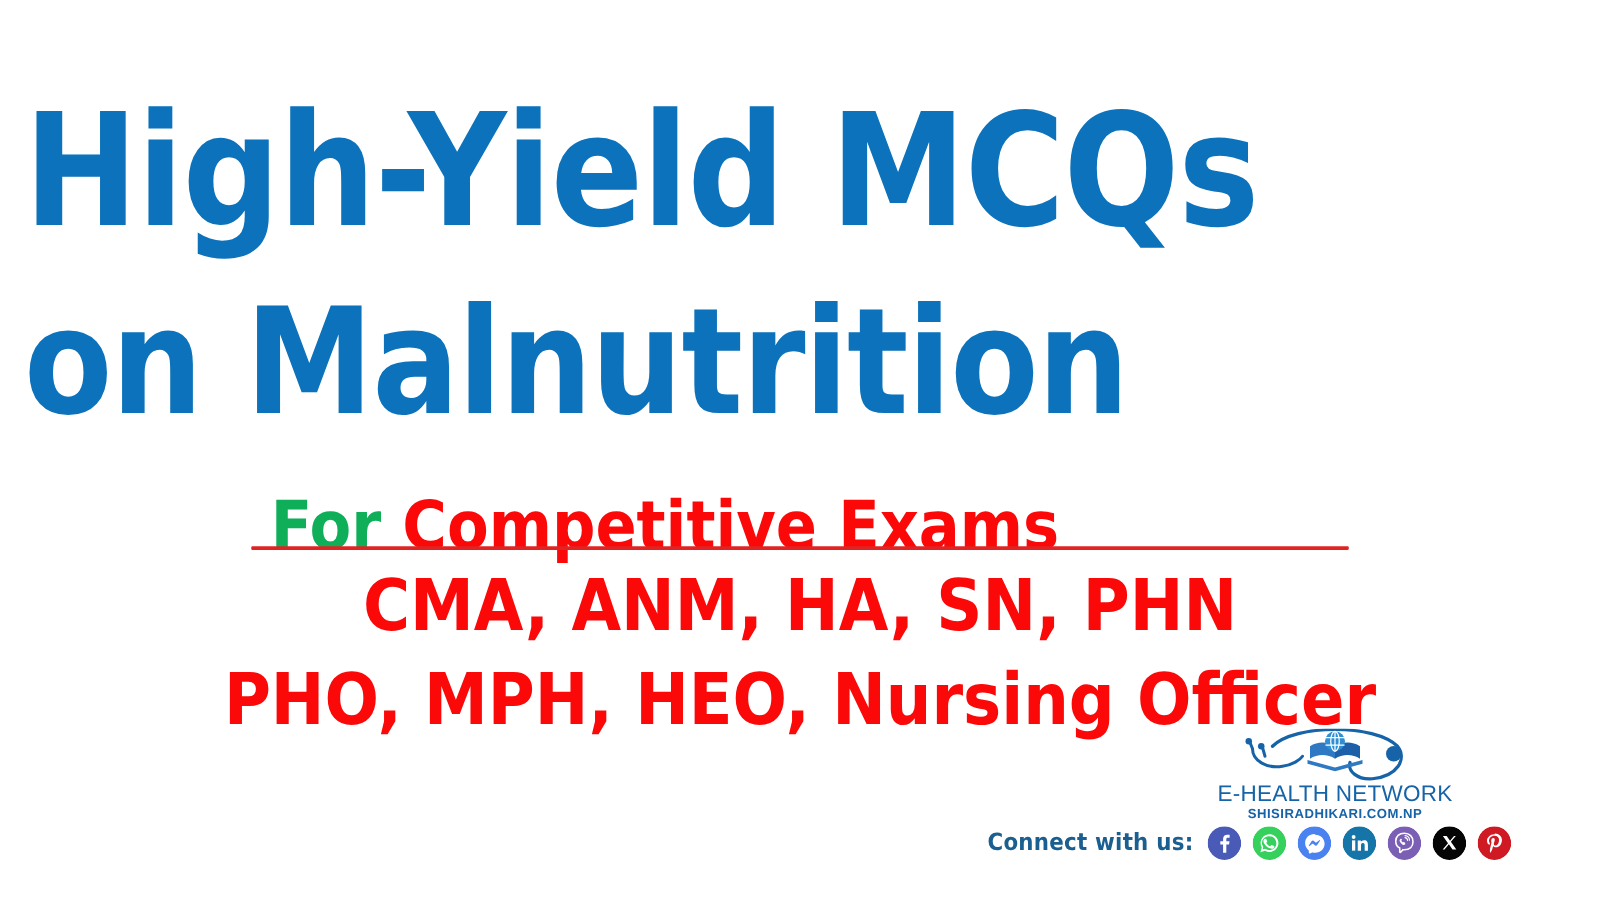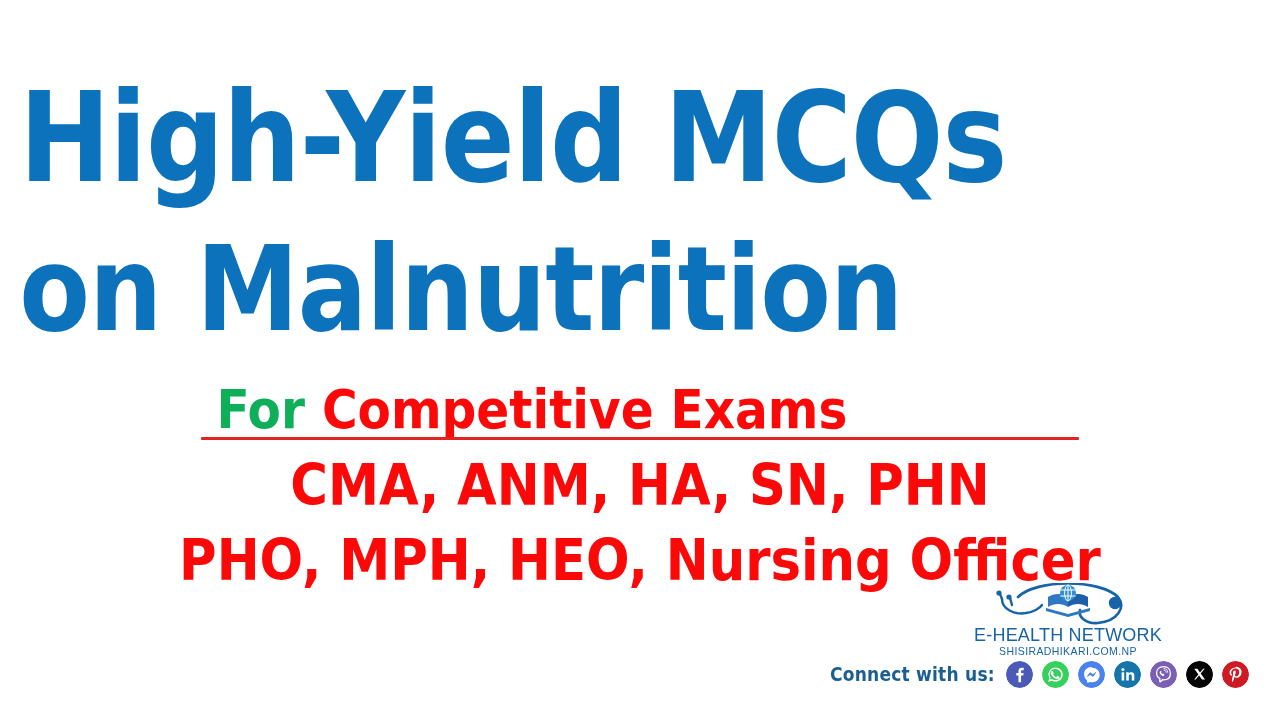--- a/index.html
+++ b/index.html
@@ -36,21 +36,21 @@
   }
   .title-line.line2 {
     font-size: 118px;
     line-height: 150px;
   }
 
   
   .subtitle {
     position: absolute;
     left: 0;
-    top: 379px;
+    top: 390px;
     width: 1064px;
     text-align: center;
     white-space: nowrap;
     font-family: "DejaVu Sans Condensed", "Liberation Sans Narrow", "Liberation Sans", sans-serif;
     font-weight: 700;
     font-size: 54px;
     line-height: 62px;
     letter-spacing: 0px;
   }
   .sub-for { color: #0fae59; }
@@ -112,37 +112,36 @@
     font-weight: 400;
     font-size: 18px;
     line-height: 19px;
     letter-spacing: 0.2px;
     white-space: nowrap;
   }
   .logo-site {
     display: block;
     color: #1763a8;
     font-family: "Liberation Sans", sans-serif;
-    font-weight: 400;
+    font-weight: 700;
     font-size: 10.5px;
     line-height: 12px;
     letter-spacing: 0.4px;
     white-space: nowrap;
   }
 
   
   .connect-bar {
     position: absolute;
     left: 790px;
     top: 658px;
     height: 32px;
     display: flex;
     align-items: center;
     gap: 9px;
-    margin-left: 40px;
   }
   .connect-label {
     color: #1b5f90;
     font-family: "DejaVu Sans Condensed", "Liberation Sans Narrow", "Liberation Sans", sans-serif;
     font-weight: 700;
     font-size: 19px;
     line-height: 22px;
     white-space: nowrap;
     margin-right: 2px;
     letter-spacing: 0.2px;

